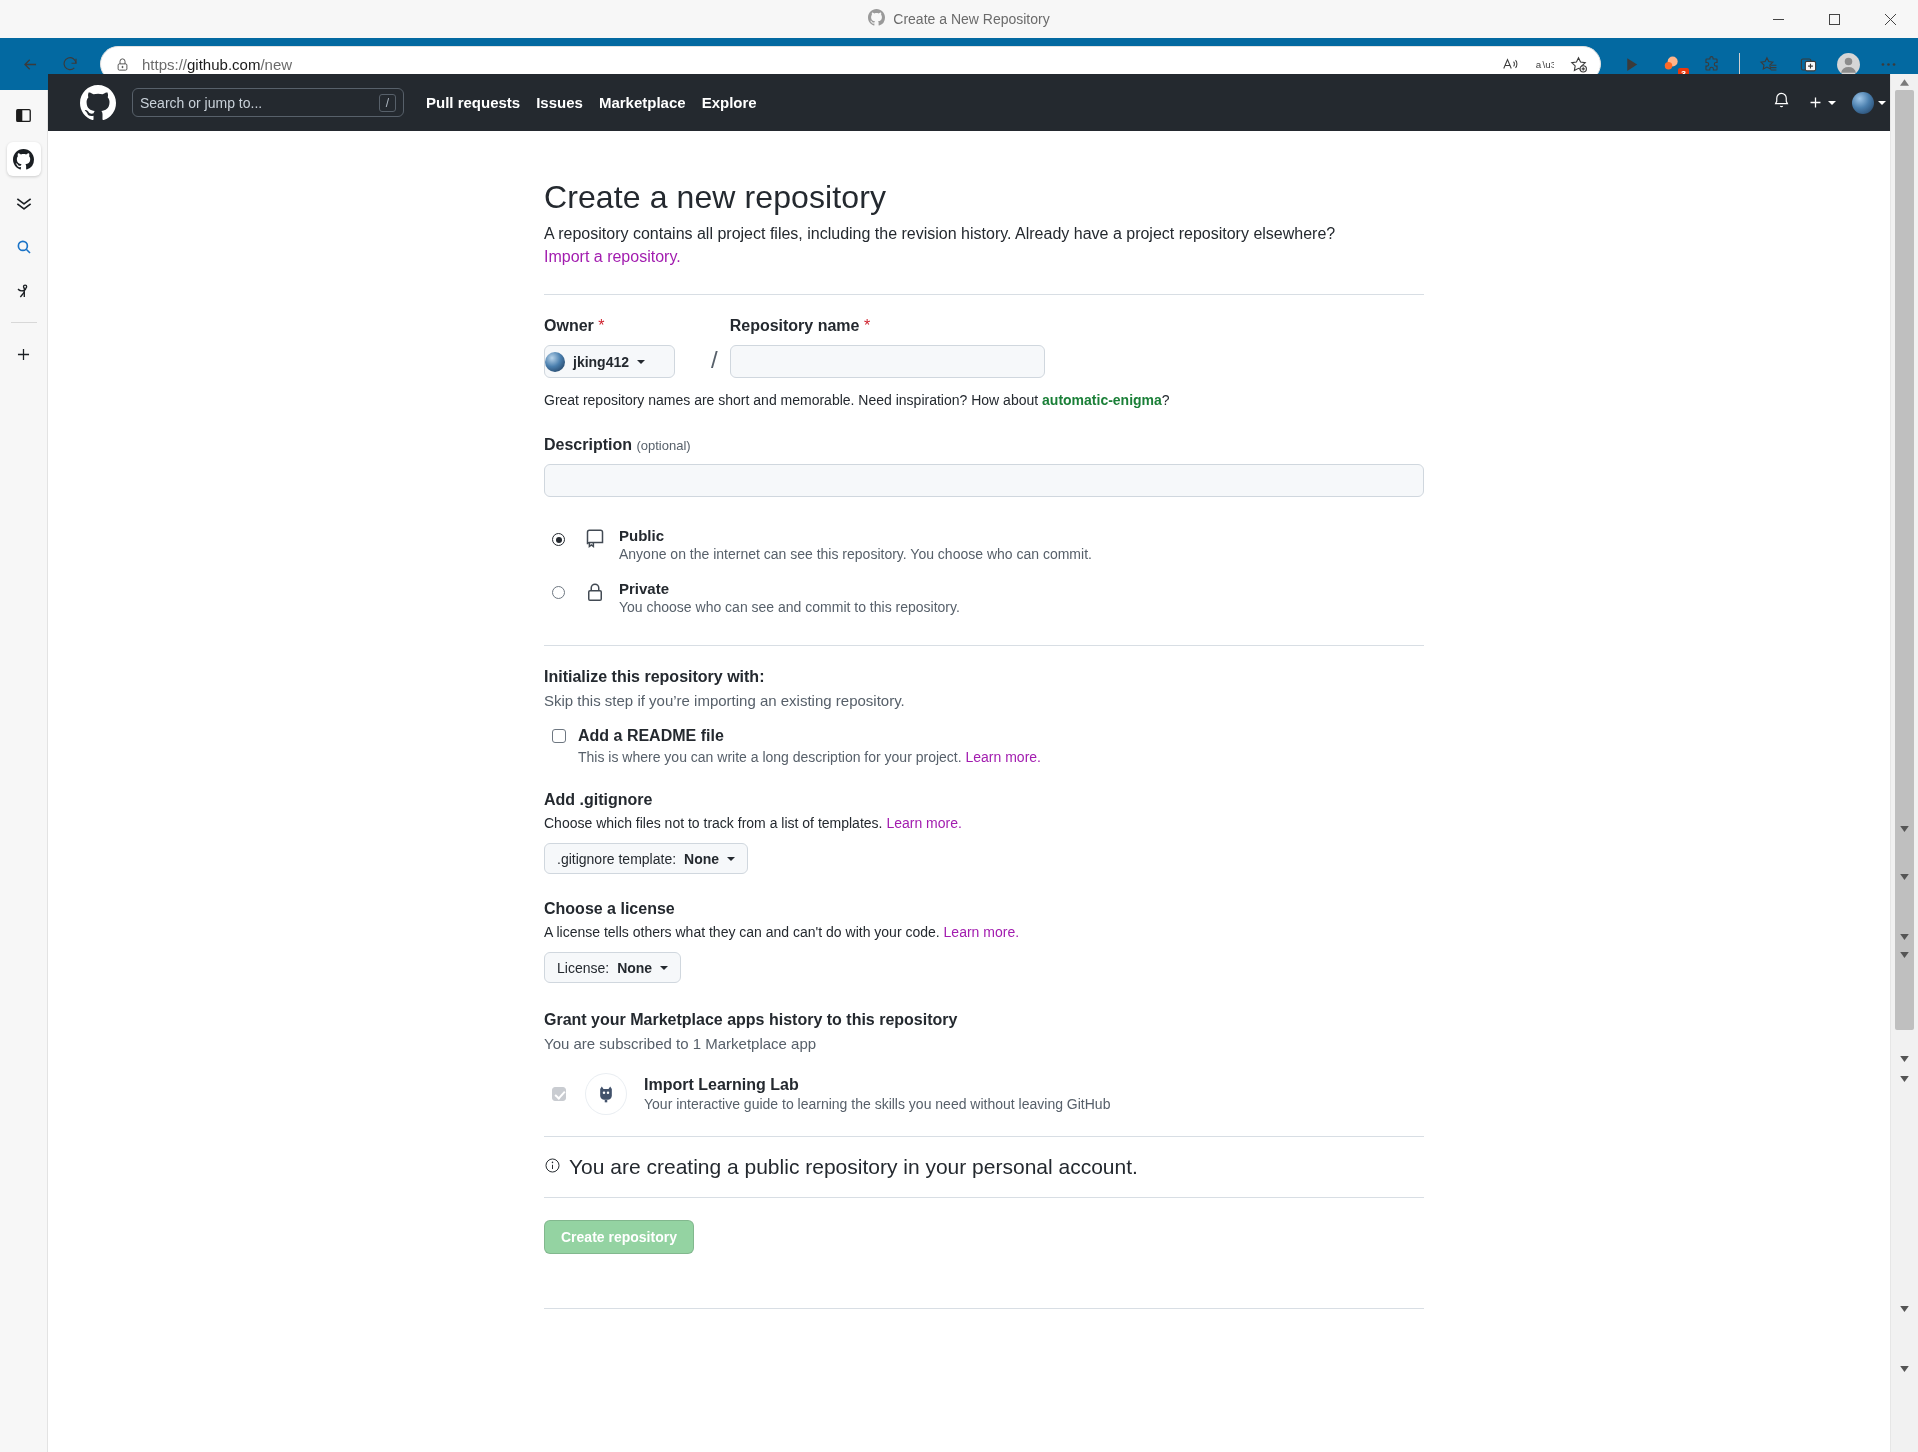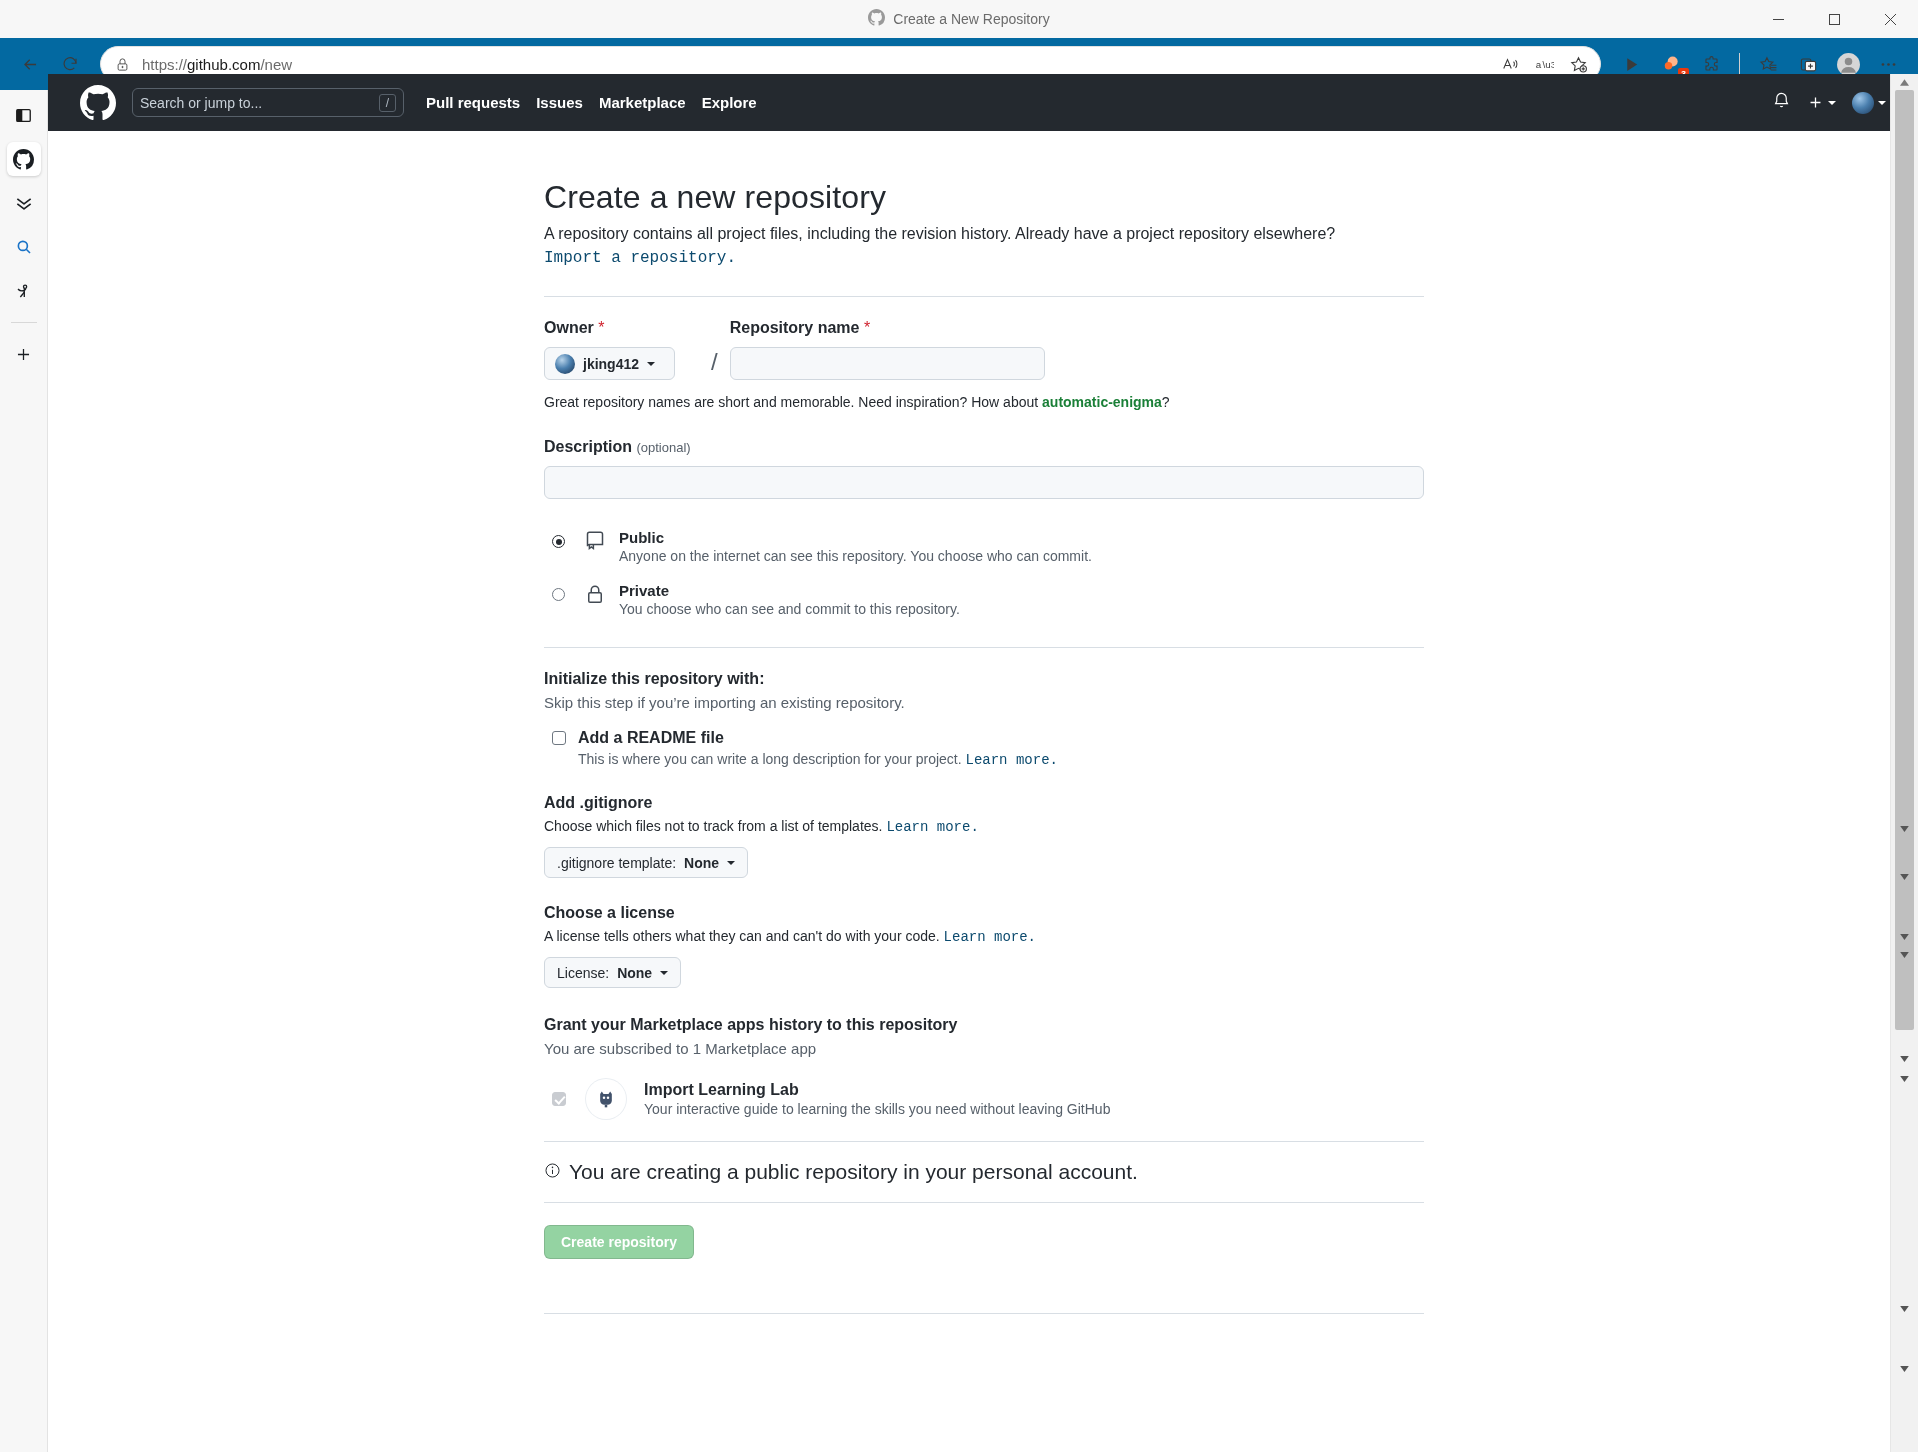--- a/index.html
+++ b/index.html
@@ -79,36 +79,36 @@
     background:radial-gradient(circle at 35% 30%, #9fc6e8 0%, #4a7fae 45%, #1d3a5c 100%);
     display:inline-block;
   }
 
   
   #content { padding:48px 0 0 0; height:calc(100% - 57px); overflow:hidden; position:relative; }
   #form-wrap { width:882px; margin:0 auto; padding-left:2px; }
 
   h1.page-title { font-size:32px; font-weight:400; color:#24292f; margin:0 0 6px 0; letter-spacing:.1px; }
   p.page-sub { font-size:16px; color:#24292f; margin:0; line-height:1.45; max-width:880px; }
-  a.link { color:#0c4a6e; text-decoration:none;font-family:Liberation Mono, monospace; }
+  a.link { color:#a21caf; text-decoration:none; }
 
   hr.rule { border:0; border-top:1px solid #d8dee4; margin:26px 0 0 0; }
 
   .lbl { font-size:16px; font-weight:600; color:#24292f; }
   .req { color:#cf222e; font-weight:400; }
   .opt { font-size:13px; color:#57606a; font-weight:400; }
 
   .row { display:flex; align-items:flex-end; gap:0; }
   .col-owner { width:155px; }
   .col-name { flex:1 1 auto; }
   .slash-sep { font-size:24px; color:#57606a; margin:0 12px 4px 12px; font-weight:300; }
 
   .owner-select {
     height:33px; border:1px solid #d0d7de; border-radius:6px; background:#f6f8fa;
-    display:flex; align-items:center; gap:8px; padding:0 10px; width:131px;
+    display:flex; align-items:center; gap:8px; padding:0 0; width:131px;
   }
   .owner-select .av {
     width:20px;height:20px;border-radius:50%;
     background:radial-gradient(circle at 35% 30%, #b9d4ea 0%, #4a7fae 45%, #17304e 100%);
     flex:0 0 auto;
   }
   .owner-select .nm { font-size:14px; font-weight:600; color:#24292f; }
   .caret-dark { width:0;height:0;border-left:4px solid transparent;border-right:4px solid transparent;border-top:4px solid #24292f; }
 
   .txtfield {

